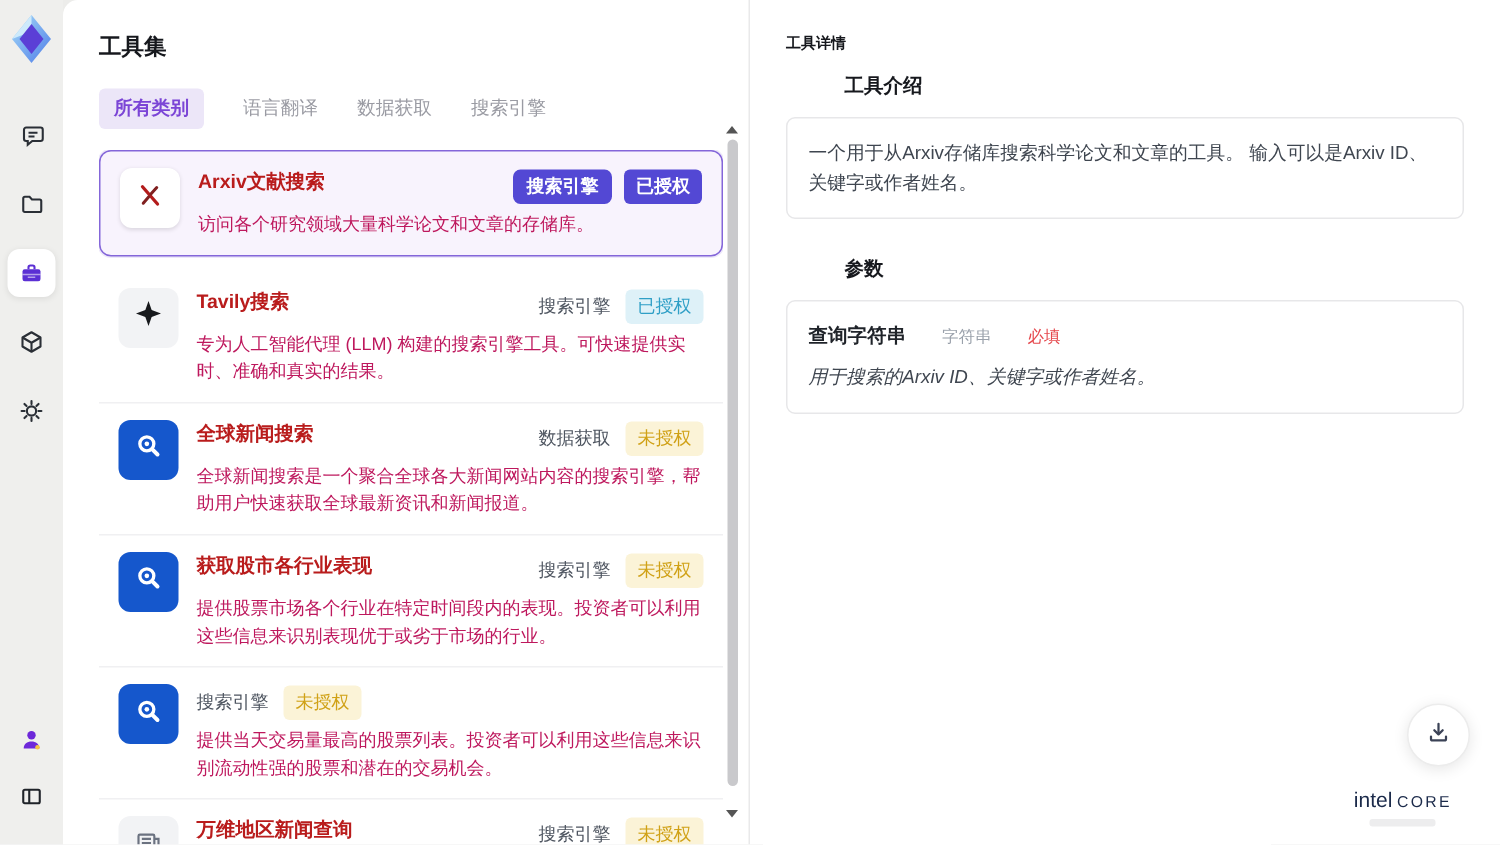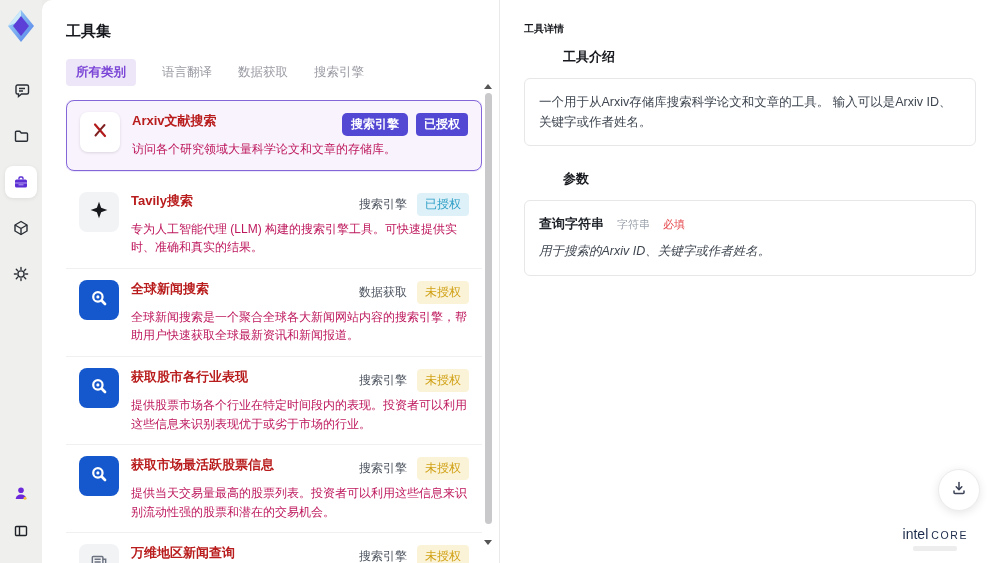--- a/index.html
+++ b/index.html
@@ -66,21 +66,21 @@
   .scroll-arrow.down { border-top:5px solid #555; position:absolute; bottom:14px; left:1px; }
   .scroll-thumb { width:7px; margin:4px auto 0; height:calc(100% - 44px);
                   background:#c9c9cc; border-radius:4px; cursor:pointer; }
 
   
   .detail-title { font-size:10px; font-weight:700; color:#16181d; margin-bottom:12px; }
   .section-heading { font-size:13px; font-weight:700; color:#16181d; margin-bottom:12px;margin-left:39px; }
   .info-box { border:1px solid #e7e7e9; border-radius:6px; background:#fff; padding:13px 14px;
               font-size:12.5px; color:#3f4650; line-height:1.6; margin-bottom:24px; }
   .param-box { border:1px solid #e7e7e9; border-radius:6px; background:#fff; padding:14px; }
-  .param-head { display:flex; align-items:baseline; gap:13px; }
+  .param-head { display:flex; align-items:baseline; gap:24px; }
   .param-name { font-size:13px; font-weight:700; color:#1f2329; }
   .param-type { font-size:11px; color:#9aa1ab; }
   .param-required { font-size:11px; color:#e5484d; }
   .param-desc { font-size:12.5px; color:#3f4650; margin-top:9px; line-height:1.5;font-style:italic; }
 
   
   .fab { position:absolute; right:20px; bottom:52px; width:42px; height:42px; border-radius:50%;
          background:#fff; border:1px solid #ececec; box-shadow:0 2px 10px rgba(0,0,0,.10);
          display:flex; align-items:center; justify-content:center; cursor:pointer; }
   .brand { position:absolute; right:32px; bottom:12px; text-align:center; }
@@ -284,21 +284,20 @@
         <svg width="20" height="20" viewBox="0 0 18 18" fill="none">
           <circle cx="8" cy="8" r="4.2" stroke="#fff" stroke-width="2"></circle>
           <circle cx="8" cy="8" r="1.4" fill="#fff"></circle>
           <path d="M11.3 11.3 14.4 14.4" stroke="#fff" stroke-width="2.4" stroke-linecap="round"></path>
         </svg>
       </span>
 
     </div>
     <div class="tool-main">
       <div class="tool-head">
-        <div class="tool-name">获取市场最活跃股票信息</div>
         <div class="tool-badges">
           <span class="tool-category">搜索引擎</span>
           <span class="auth-badge unauthorized">未授权</span>
         </div>
       </div>
       <div class="tool-desc">提供当天交易量最高的股票列表。投资者可以利用这些信息来识别流动性强的股票和潜在的交易机会。</div>
     </div>
   </div>
 
   <div class="tool-row">

